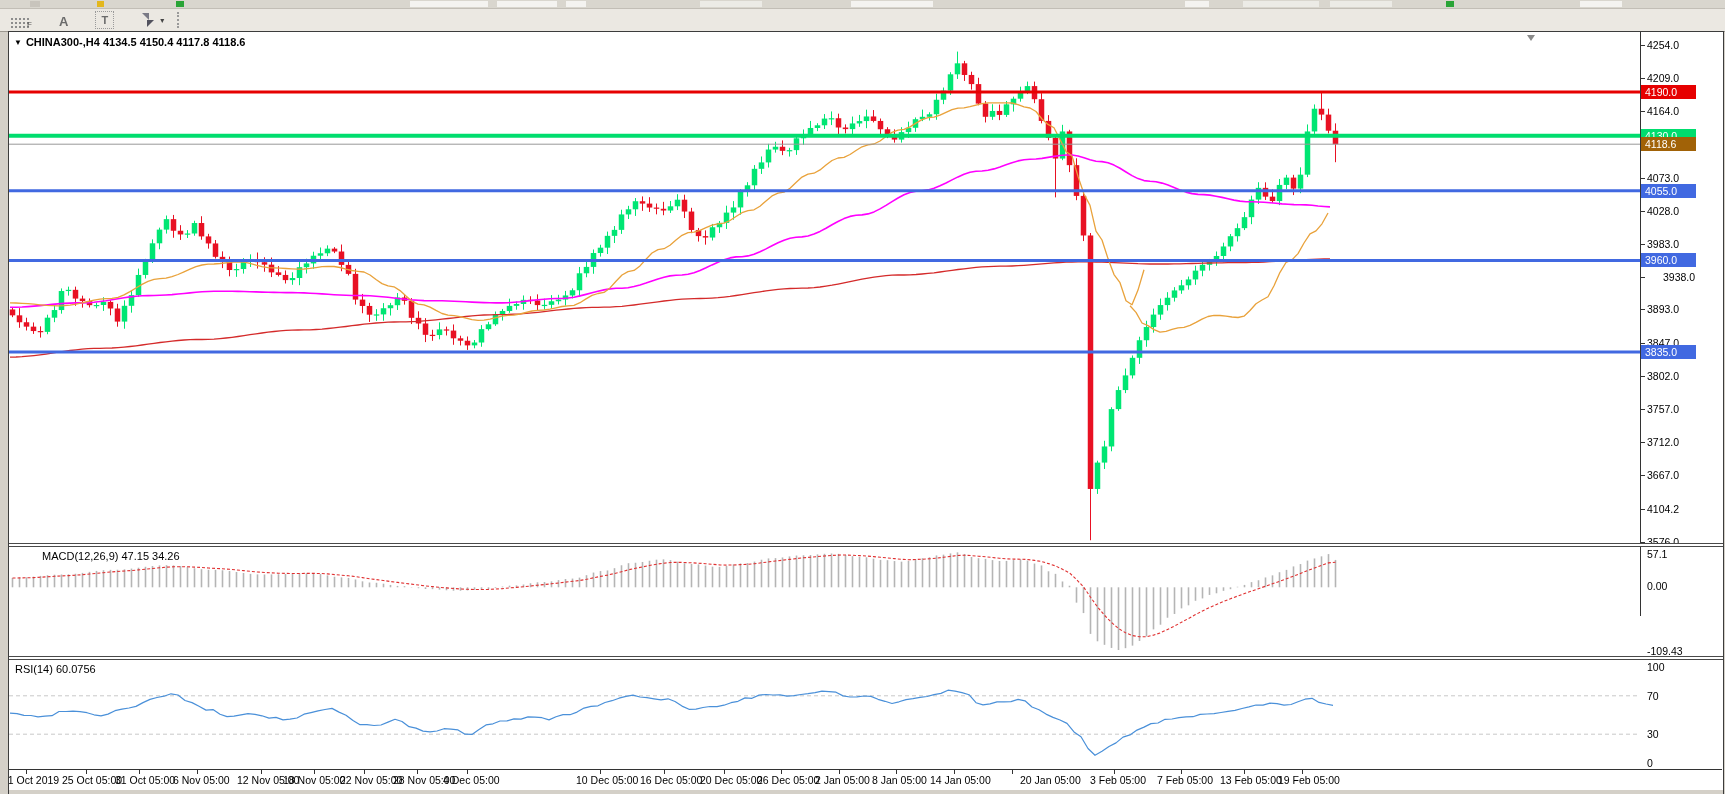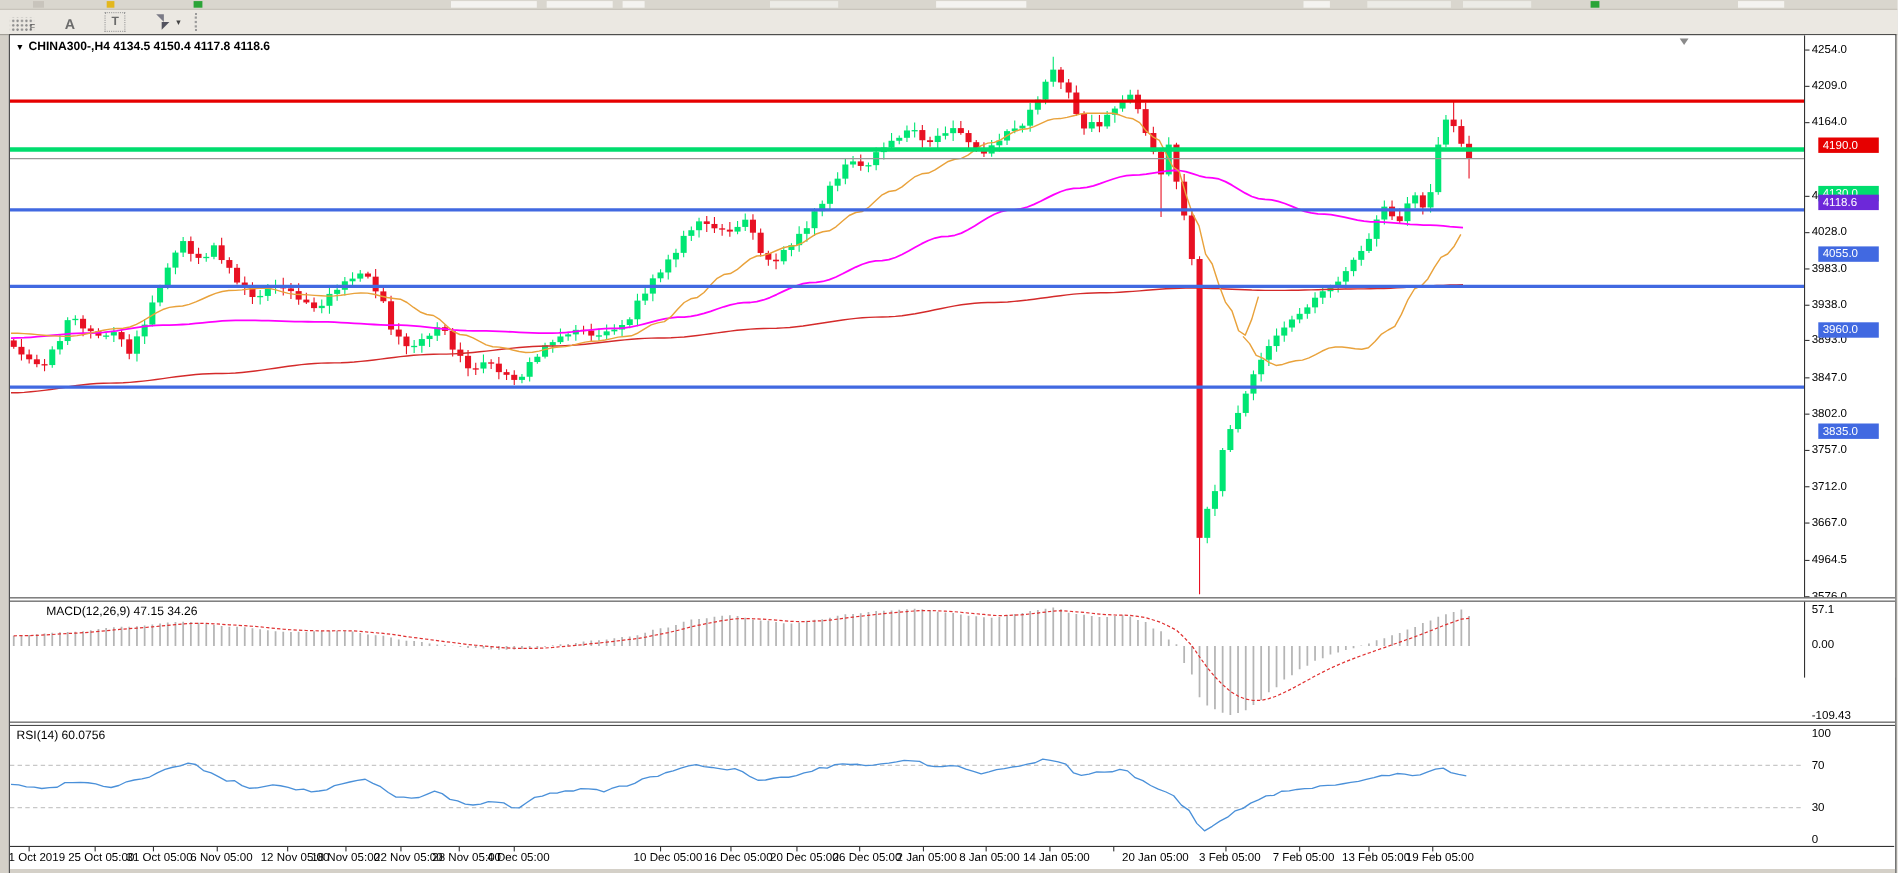--- a/index.html
+++ b/index.html
@@ -24,21 +24,21 @@
   .chart-window{position:absolute;left:8px;top:31px;width:1714px;height:763px;background:#ffffff;border:1px solid #3c3c3c;overflow:hidden;}
   .chart-window svg{position:absolute;left:0;}
   .sep{position:absolute;left:0;width:100%;height:4px;background:#ffffff;border-top:1px solid #4a4a4a;border-bottom:1px solid #4a4a4a;z-index:6;box-sizing:border-box;cursor:row-resize;}
   .chart-title{position:absolute;left:5px;top:4px;font-size:11px;font-weight:bold;color:#000;z-index:7;display:flex;align-items:center;gap:4px;}
   .chart-title .tri{font-size:8px;color:#000;cursor:pointer;}
   .pane-label{position:absolute;left:6px;font-size:11px;color:#000;z-index:7;}
   .annotation{position:absolute;left:1318px;top:374px;font-size:34px;color:#fb1414;z-index:5;font-weight:500;letter-spacing:1px;white-space:nowrap;}
   .price-axis{position:absolute;left:1631px;top:0;width:82px;height:584px;background:#fff;border-left:1px solid #333;z-index:5;cursor:ns-resize;}
   .ptick{position:absolute;left:6px;font-size:10.5px;color:#000;white-space:nowrap;}
   .pdash{position:absolute;left:0;width:4px;height:1px;background:#333;}
-  .ptag{position:absolute;left:12px;min-width:48px;padding:1px 3px 1px 4px;font-size:10.5px;color:#fff;white-space:nowrap;z-index:6;margin-top:40px;}
+  .ptag{position:absolute;left:0;min-width:48px;padding:1px 3px 1px 4px;font-size:10.5px;color:#fff;white-space:nowrap;z-index:6;}
   .time-axis{position:absolute;left:0;top:737px;width:1713px;height:21px;background:#fff;z-index:4;border-top:1px solid #333;cursor:ew-resize;}
   .tlabel{position:absolute;top:4px;font-size:10.5px;color:#000;white-space:nowrap;}
   .tdash{position:absolute;top:0;width:1px;height:4px;background:#333;}
   .bottom-edge{position:absolute;left:0;top:758px;width:100%;height:5px;background:#d4d0c8;z-index:8;}
   .shift-marker{position:absolute;left:1518px;top:3px;width:0;height:0;border-left:4px solid transparent;border-right:4px solid transparent;border-top:6px solid #8a8a8a;z-index:7;}
 </style>
 </head>
 <body>
 
 <div class="top-strip" id="top-strip">
@@ -732,43 +732,43 @@
       <div class="ptick" style="top: 39.967px;">4209.0</div>
       <div class="pdash" style="top: 78.934px;"></div>
       <div class="ptick" style="top: 72.934px;">4164.0</div>
       <div class="pdash" style="top: 145.601px;"></div>
       <div class="ptick" style="top: 139.601px;">4073.0</div>
       <div class="pdash" style="top: 178.568px;"></div>
       <div class="ptick" style="top: 172.568px;">4028.0</div>
       <div class="pdash" style="top: 211.535px;"></div>
       <div class="ptick" style="top: 205.535px;">3983.0</div>
       <div class="pdash" style="top: 244.502px;"></div>
-      <div class="ptick" style="top: 238.502px;">3938.0</div>
+      <div class="ptick" style="top: 238.502px; margin-left: 16px;">3938.0</div>
       <div class="pdash" style="top: 277.469px;"></div>
       <div class="ptick" style="top: 271.469px;">3893.0</div>
       <div class="pdash" style="top: 311.168px;"></div>
       <div class="ptick" style="top: 305.168px;">3847.0</div>
       <div class="pdash" style="top: 344.135px;"></div>
       <div class="ptick" style="top: 338.135px;">3802.0</div>
       <div class="pdash" style="top: 377.102px;"></div>
       <div class="ptick" style="top: 371.102px;">3757.0</div>
       <div class="pdash" style="top: 410.069px;"></div>
       <div class="ptick" style="top: 404.069px;">3712.0</div>
       <div class="pdash" style="top: 443.036px;"></div>
       <div class="ptick" style="top: 437.036px;">3667.0</div>
       <div class="pdash" style="top: 476.736px;"></div>
-      <div class="ptick" style="top: 470.736px;">4964.5</div>
+      <div class="ptick" style="top: 470.736px;">4104.2</div>
       <div class="pdash" style="top: 509.703px;"></div>
       <div class="ptick" style="top: 503.703px;">3576.0</div>
       <div class="ptag" style="top: 52.8864px; background: rgb(230, 0, 0);">4190.0</div>
       <div class="ptag" style="top: 96.8424px; background: rgb(0, 221, 110);">4130.0</div>
       <div class="ptag" style="top: 151.787px; background: rgb(65, 105, 225);">4055.0</div>
       <div class="ptag" style="top: 221.384px; background: rgb(65, 105, 225);">3960.0</div>
       <div class="ptag" style="top: 312.959px; background: rgb(65, 105, 225);">3835.0</div>
-      <div class="ptag" style="top: 105.194px; background: #6d28d9;">4118.6</div>
+      <div class="ptag" style="top: 105.194px; background: #a16207;">4118.6</div>
       <div class="ptick" style="top: 516px;">57.1</div>
       <div class="ptick" style="top: 548px;">0.00</div>
       <div class="ptick" style="top: 613px;">-109.43</div>
       <div class="ptick" style="top: 629px;">100</div>
       <div class="ptick" style="top: 657.8px;">70</div>
       <div class="ptick" style="top: 696.2px;">30</div>
       <div class="ptick" style="top: 725px;">0</div>
     </div>
   <div class="bottom-edge"></div>
 </div>

